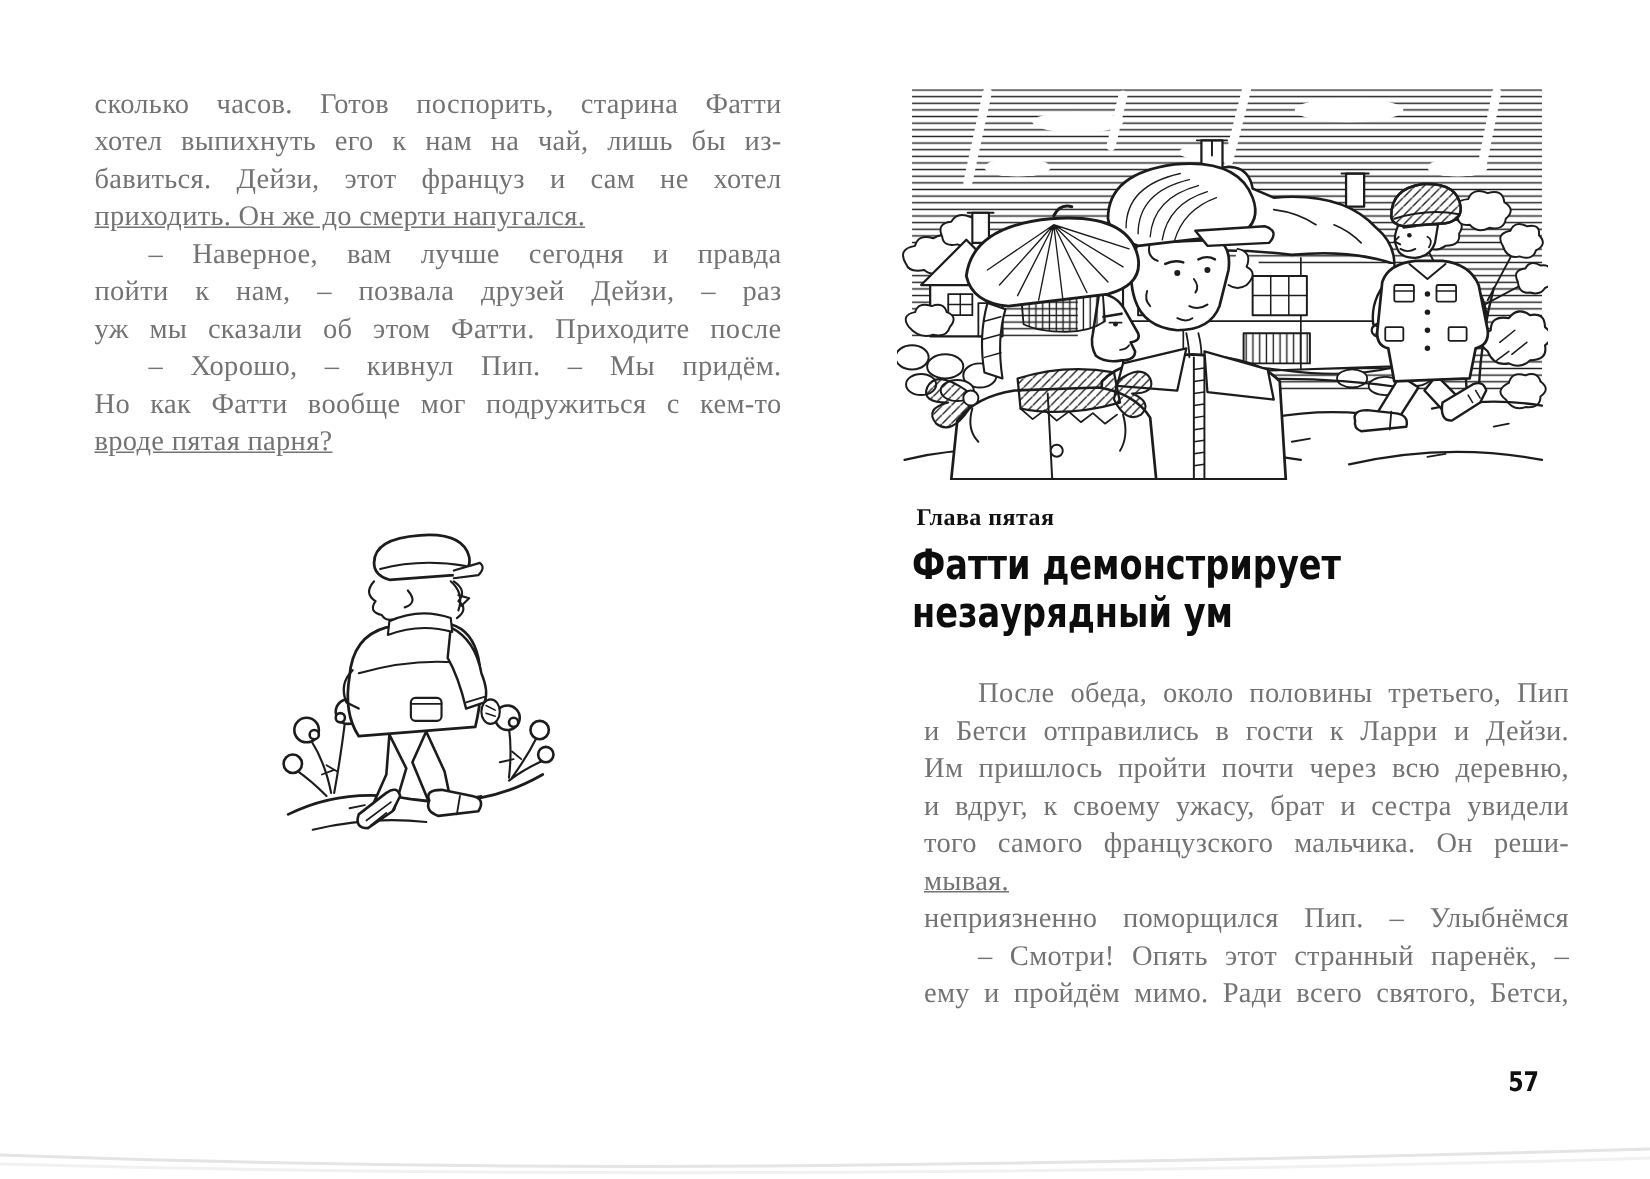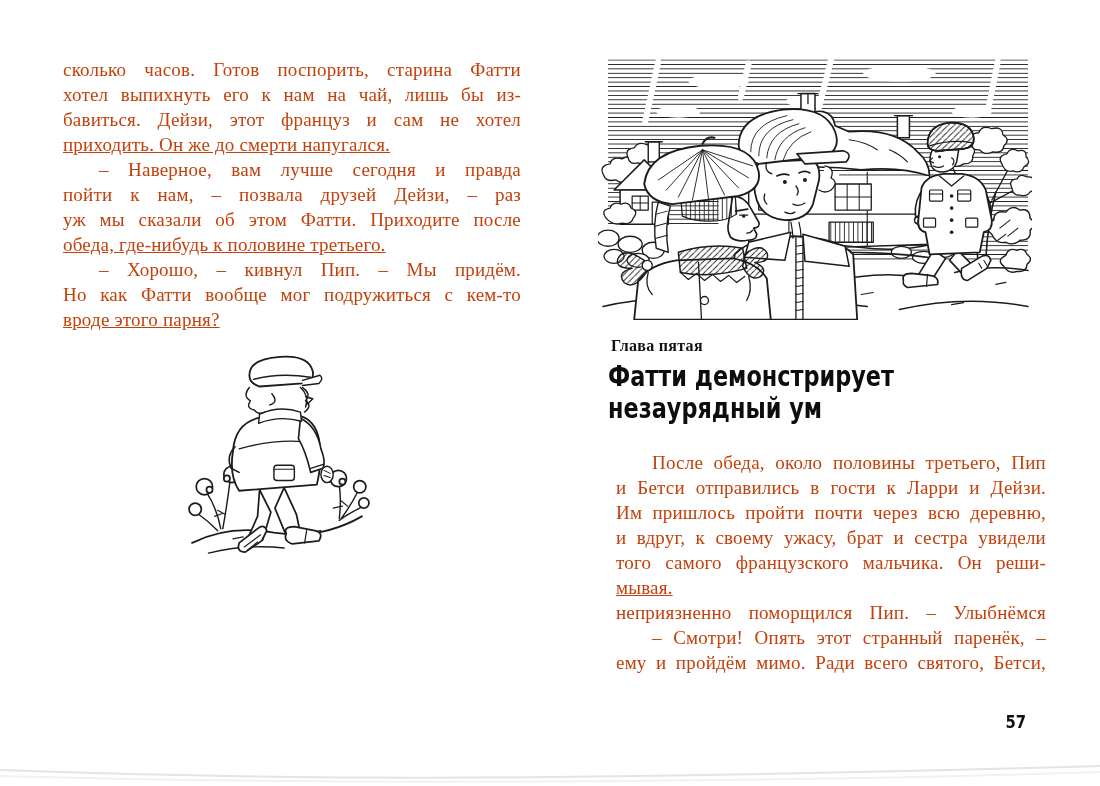--- a/index.html
+++ b/index.html
@@ -6,21 +6,21 @@
   body{
     width:1100px;height:786px;background:#ffffff;
     font-family:"Liberation Serif", serif;color:#232323;
     position:relative;overflow:hidden;
   }
   .page-col{position:absolute;}
   
   .bline{
     font-size:19px;line-height:25px;letter-spacing:0.2px;
     text-align:justify;text-align-last:justify;white-space:normal;
-    color:#c2410c;
+    color:#737373;
   }
   .bline.last{text-align-last:left;text-decoration:underline;}
   .bline.ind{text-indent:36px;}
   .chapter-label{
     position:absolute;left:611px;top:337px;
     font-family:"Liberation Serif", serif;font-weight:bold;
     font-size:16px;color:#111;letter-spacing:0.3px;
   }
   .chapter-title{
     position:absolute;left:608px;top:361px;margin:0;
@@ -44,24 +44,23 @@
 <div class="page-col" style="left:0;top:0;width:540px;height:786px;">
 
   <div id="left-text" style="position:absolute;left:63px;top:57px;width:458px;">
       <div class="bline">сколько часов. Готов поспорить, старина Фатти</div>
       <div class="bline">хотел выпихнуть его к нам на чай, лишь бы из-</div>
       <div class="bline">бавиться. Дейзи, этот француз и сам не хотел</div>
       <div class="bline last">приходить. Он же до смерти напугался.</div>
       <div class="bline ind">– Наверное, вам лучше сегодня и правда</div>
       <div class="bline">пойти к нам, – позвала друзей Дейзи, – раз</div>
       <div class="bline">уж мы сказали об этом Фатти. Приходите после</div>
-      <div class="bline last">обеда, где-нибудь к половине третьего.</div>
       <div class="bline ind">– Хорошо, – кивнул Пип. – Мы придём.</div>
       <div class="bline">Но как Фатти вообще мог подружиться с кем-то</div>
-      <div class="bline last">вроде этого парня?</div>
+      <div class="bline last">вроде пятая парня?</div>
     </div>
 
   <svg class="illus" style="left:186px;top:352px;" width="184" height="206" viewBox="0 0 180 200" fill="none" stroke="#1c1c1c" stroke-width="1.7" stroke-linecap="round" stroke-linejoin="round">
 
     <path d="M6,186 Q42,168 86,176 Q132,183 172,160" stroke-width="1.8"></path>
     <path d="M22,196 Q60,187 96,191" stroke-width="1.4"></path>
     <path d="M120,176 l12,-2 M46,182 l10,-2" stroke-width="1.2"></path>
 
     <path d="M34,172 Q30,152 21,138 M36,172 Q40,150 43,126 M31,174 Q21,164 11,157" stroke-width="1.4"></path>
     <circle cx="18" cy="131" r="8" fill="#fff"></circle>

